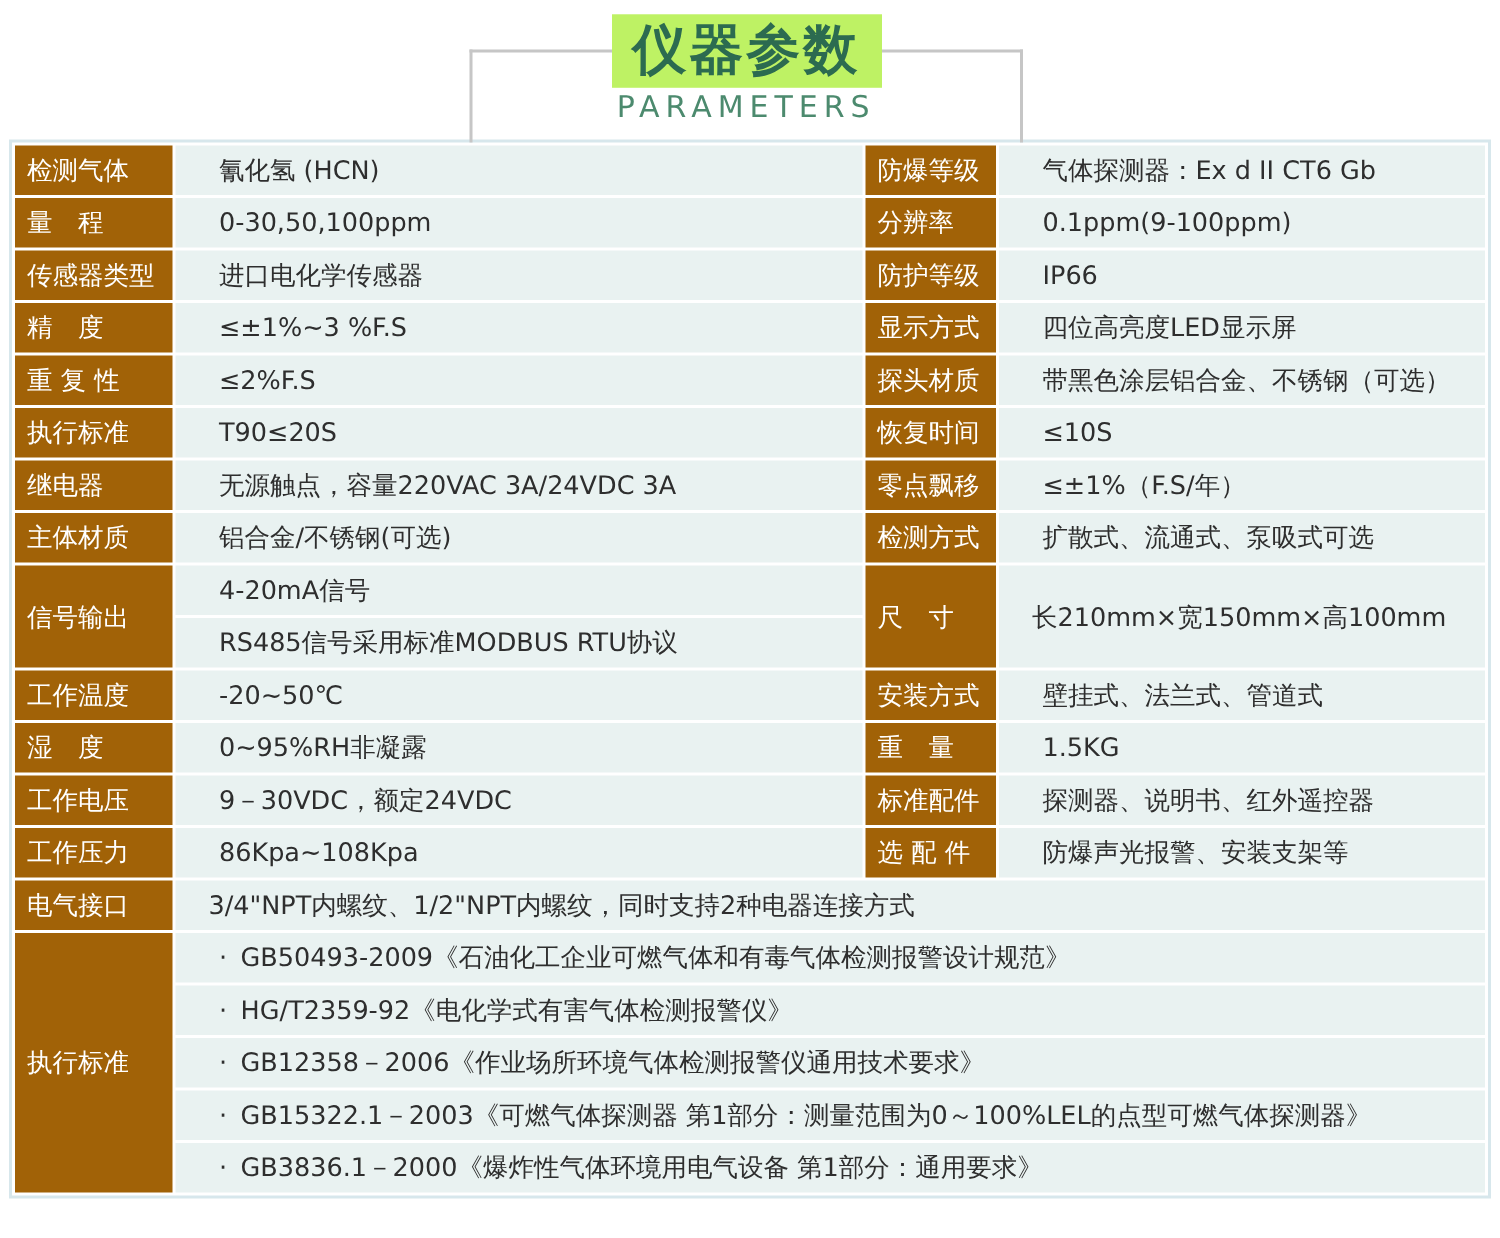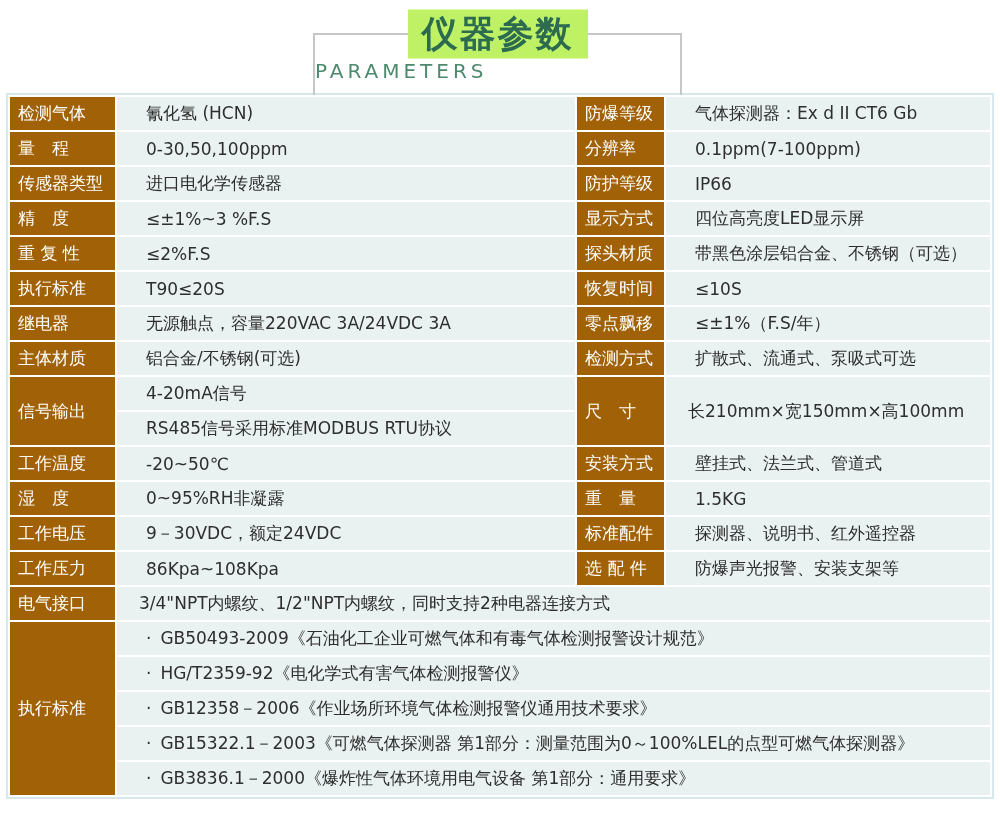--- a/index.html
+++ b/index.html
@@ -14,21 +14,21 @@
   .bracket {
     position:absolute; left:313px; top:33px; width:369px; height:62px;
     border:2px solid #c6c6c6; border-bottom:none;
   }
   .page-title {
     position:absolute; left:50%; top:0; transform:translate(-50%,-52%);
     background:#bef264; padding:0 14px; white-space:nowrap;
     font-size:36px; font-weight:bold; letter-spacing:2px; color:#2c6b50;
   }
   .page-subtitle {
-    position:absolute; left:0; right:0; top:24px; text-align:left;
+    position:absolute; left:0; right:0; top:24px; text-align:center;
     font-size:20px; letter-spacing:4px; color:#4c8a6e;
   }
   
   table.spec {
     width:984px; margin:0 0 0 8px;
     border-collapse:separate; border-spacing:2px;
     table-layout:fixed; background:#ffffff;
     outline:2px solid #d7e7ec;
   }
   td { height:33px; font-size:17px; padding:1px 8px; vertical-align:middle; overflow:hidden; white-space:nowrap; }
@@ -58,21 +58,21 @@
       <tr>
         <td class="label"><span>检测气体</span></td>
         <td class="value"><span>氰化氢 (HCN)</span></td>
         <td class="label"><span>防爆等级</span></td>
         <td class="value"><span>气体探测器：Ex d II CT6 Gb</span></td>
       </tr>
       <tr>
         <td class="label"><span>量　程</span></td>
         <td class="value"><span>0-30,50,100ppm</span></td>
         <td class="label"><span>分辨率</span></td>
-        <td class="value"><span>0.1ppm(7-100ppm)</span></td>
+        <td class="value"><span>0.1ppm(9-100ppm)</span></td>
       </tr>
       <tr>
         <td class="label"><span>传感器类型</span></td>
         <td class="value"><span>进口电化学传感器</span></td>
         <td class="label"><span>防护等级</span></td>
         <td class="value"><span>IP66</span></td>
       </tr>
       <tr>
         <td class="label"><span>精　度</span></td>
         <td class="value"><span>≤±1%~3 %F.S</span></td>

